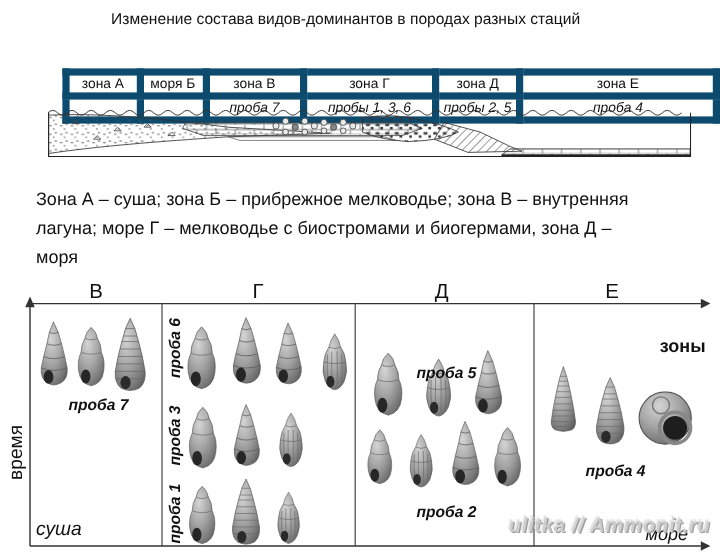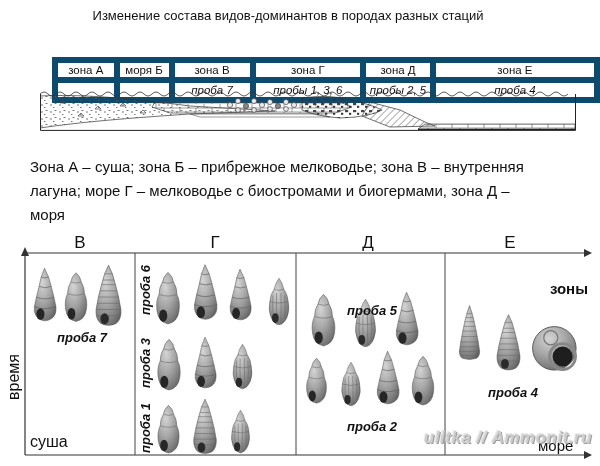--- a/index.html
+++ b/index.html
@@ -12,21 +12,21 @@
          font-size:11.5px;line-height:14px;overflow:hidden;}
   table.zone-table tr.samples td{font-style:italic;}
   .c0{width:57px}.c1{width:50px}.c2{width:77px}.c3{width:108px}.c4{width:65px}.c5{width:164px}
   .xsection{position:absolute;left:40px;top:88px;}
   .desc{position:absolute;left:30px;top:155px;width:560px;font-size:15px;line-height:24px;}
   .diagram-svg{position:absolute;left:0;top:230px;}
   .lbl{position:absolute;white-space:nowrap;}
   .col-letter{font-size:17px;width:60px;text-align:center;}
   .proba{font-size:13px;font-weight:bold;font-style:italic;text-align:center;}
   .vert{transform:rotate(-90deg);transform-origin:center;width:80px;height:16px;line-height:16px;}
-  .axis-word{font-size:15px;}
+  .axis-word{font-size:15px;font-style:italic;}
   .watermark{position:absolute;left:424px;top:428px;font-size:17px;font-weight:bold;
          font-style:italic;color:rgba(205,205,205,0.95);
          text-shadow:1px 1px 0 #9e9e9e,-1px -1px 0 #e8e8e8;letter-spacing:.5px;}
 </style>
 </head>
 <body>
 
 <div class="page">
 
   <div class="title">Изменение состава видов-доминантов в породах разных стаций</div>

